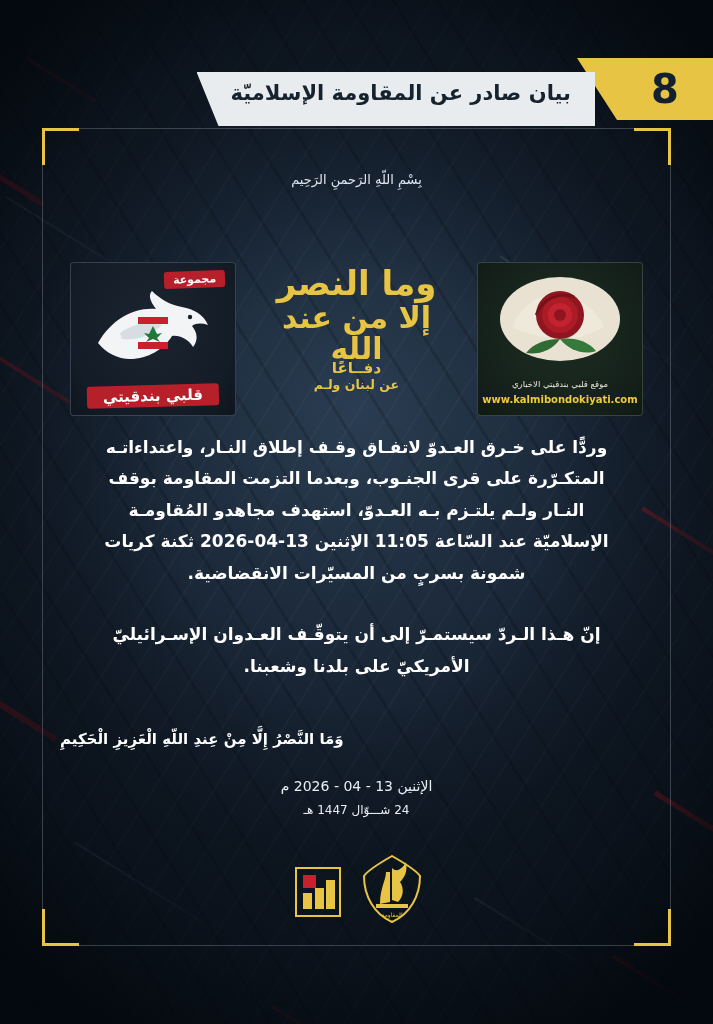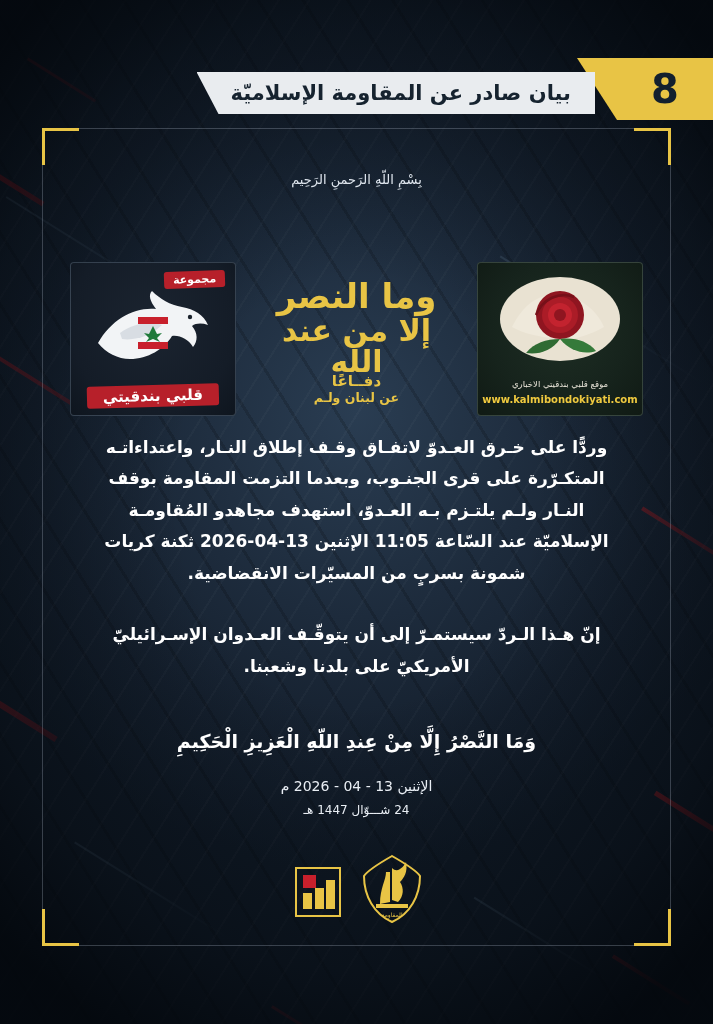--- a/index.html
+++ b/index.html
@@ -112,21 +112,21 @@
     width: 0; height: 0;
     border-top: 62px solid #e8c445;
     border-left: 40px solid transparent;
   }
   .title-bar {
     position: absolute;
     right: 118px;
     top: 14px;
     height: 42px;
     background: #e9ecef;
-    padding: 0 24px 0 34px;
+    padding: 0 24px 12px 34px;
     display: flex;
     align-items: center;
     clip-path: polygon(0 0, 100% 0, 100% 100%, 22px 100%);
   }
   .title-bar .title {
     font-size: 21px;
     font-weight: 700;
     color: #16232f;
     white-space: nowrap;
     letter-spacing: 0;
@@ -177,21 +177,21 @@
   }
   .logo-left {
     left: 10px;
     background: radial-gradient(ellipse at 50% 40%, #1b2430 0%, #141c27 70%, #0e151e 100%);
     border: 1px solid rgba(120,140,160,0.35);
   }
   .logo-center {
     position: absolute;
     left: 50%;
     transform: translateX(-50%);
-    top: 13px;
+    top: 0;
     width: 190px; height: 152px;
     text-align: center;
   }
 
   
   .dove-wrap { position: relative; width: 100%; height: 100%; }
   .majmoua {
     position: absolute;
     top: 8px; right: 10px;
     background: #b7202a;
@@ -275,23 +275,23 @@
     color: #ffffff;
     font-size: 17px;
     font-weight: 700;
     line-height: 1.9;
     text-align: center;
   }
   .closing {
     position: absolute;
     top: 730px; left: 60px; right: 60px;
     color: #ffffff;
-    font-size: 19px;
-    font-weight: 700;
-    text-align: center;
+    font-size: 15px;
+    font-weight: 700;
+    text-align: left;
   }
   .date-g {
     position: absolute;
     top: 778px; left: 0; right: 0;
     color: #e9eef4;
     font-size: 14px;
     text-align: center;
   }
   .date-h {
     position: absolute;

